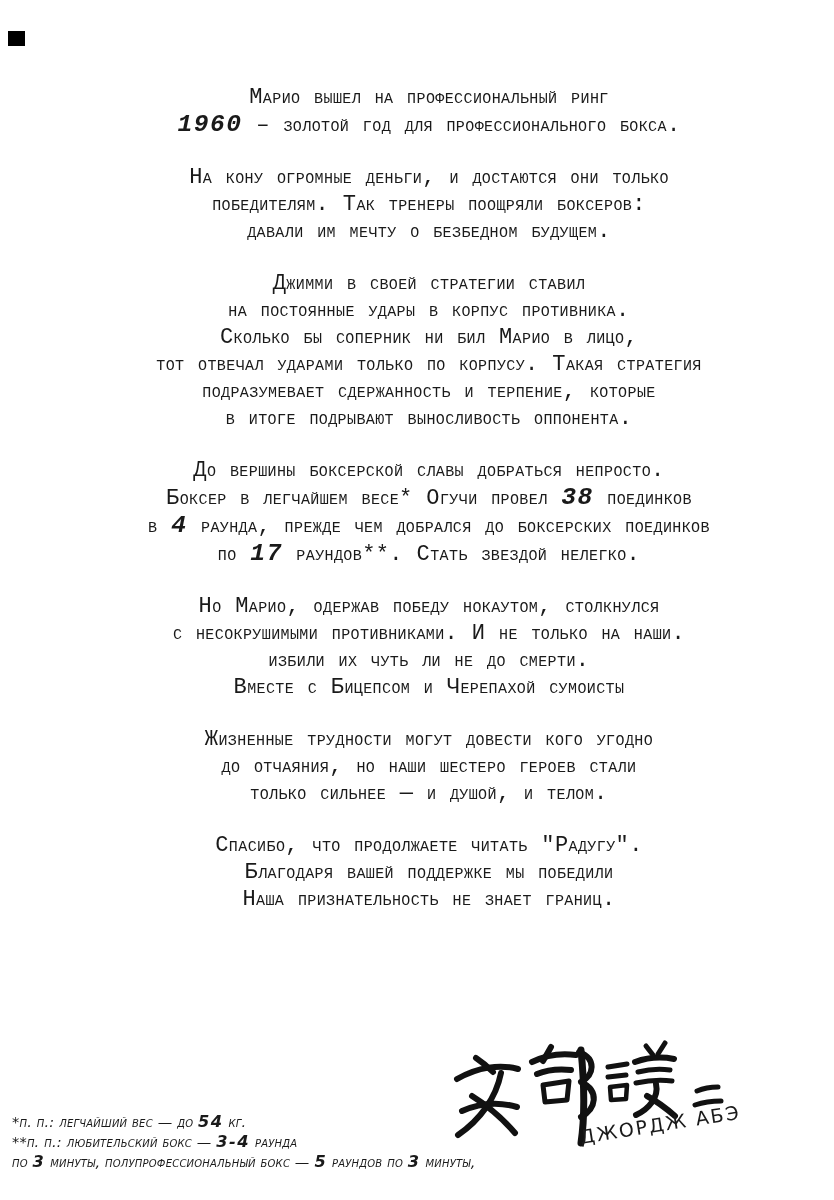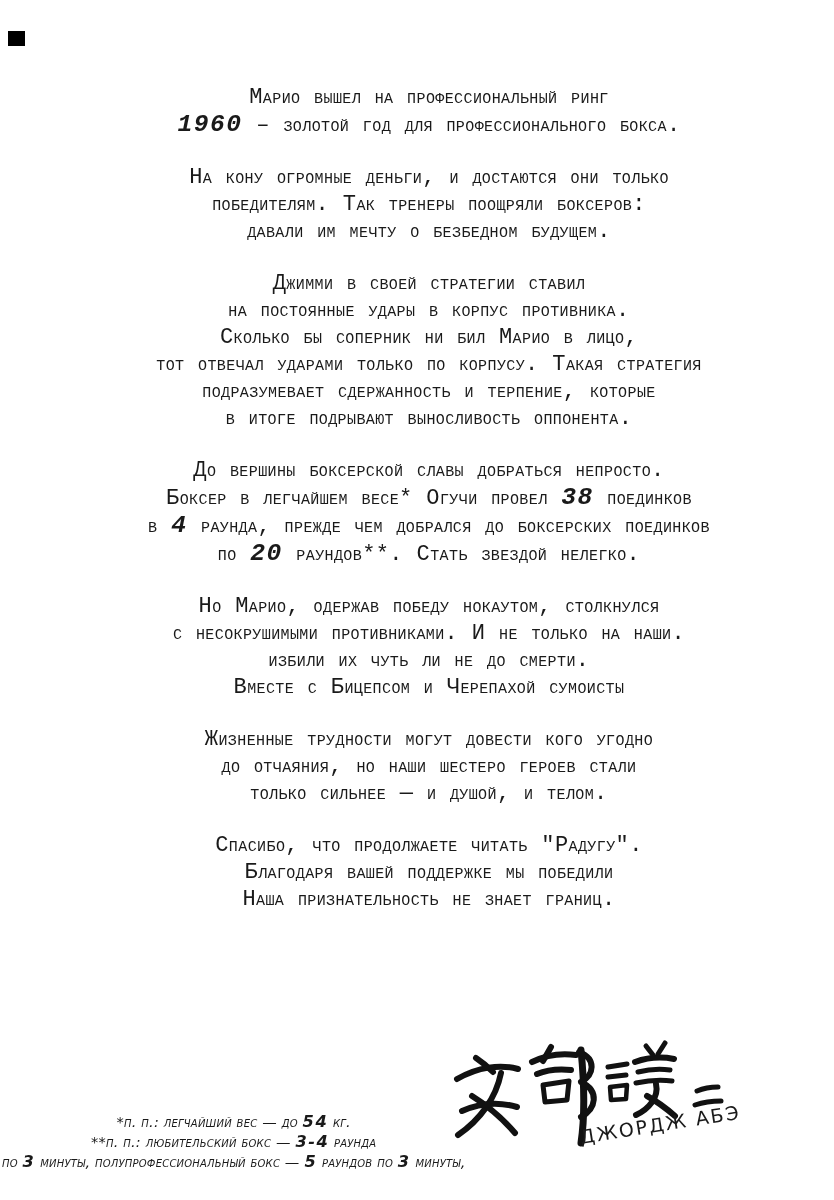--- a/index.html
+++ b/index.html
@@ -23,22 +23,22 @@
     letter-spacing:0.4px;
     font-family:Liberation Mono, monospace;
   }
   .paragraph { margin-bottom:25px; }
   .line { white-space:nowrap; }
   .num {
     font-weight:bold; font-style:italic;
     font-size:1.12em; letter-spacing:1.5px;margin-top:31px;
   }
   .footnotes {
-    position:absolute; left:2px; top:1112px;
-    text-align:center;
+    position:absolute; left:12px; top:1112px;
+    text-align:left;
     font-size:14.5px; line-height:19px;
     font-style:italic;
     font-variant-caps:small-caps;
     letter-spacing:0.2px;
   }
   .sig-svg { position:absolute; left:450px; top:1038px; }
   .sig-svg path { stroke:#111111; fill:none; stroke-linecap:round; stroke-linejoin:round; }
   .author {
     position:absolute; left:580px; top:1126px;
     font-size:19px; letter-spacing:2px;
@@ -70,21 +70,21 @@
         <div class="line">на постоянные удары в корпус противника.</div>
         <div class="line">Сколько бы соперник ни бил Марио в лицо,</div>
         <div class="line">тот отвечал ударами только по корпусу. Такая стратегия</div>
         <div class="line">подразумевает сдержанность и терпение, которые</div>
         <div class="line">в итоге подрывают выносливость оппонента.</div>
       </div>
       <div class="paragraph">
         <div class="line">До вершины боксерской славы добраться непросто.</div>
         <div class="line">Боксер в легчайшем весе* Огучи провел <span class="num">38</span> поединков</div>
         <div class="line">в <span class="num">4</span> раунда, прежде чем добрался до боксерских поединков</div>
-        <div class="line">по <span class="num">20</span> раундов**. Стать звездой нелегко.</div>
+        <div class="line">по <span class="num">17</span> раундов**. Стать звездой нелегко.</div>
       </div>
       <div class="paragraph">
         <div class="line">Но Марио, одержав победу нокаутом, столкнулся</div>
         <div class="line">с несокрушимыми противниками. И не только на наши.</div>
         <div class="line">избили их чуть ли не до смерти.</div>
         <div class="line">Вместе с Бицепсом и Черепахой сумоисты</div>
       </div>
       <div class="paragraph">
         <div class="line">Жизненные трудности могут довести кого угодно</div>
         <div class="line">до отчаяния, но наши шестеро героев стали</div>

